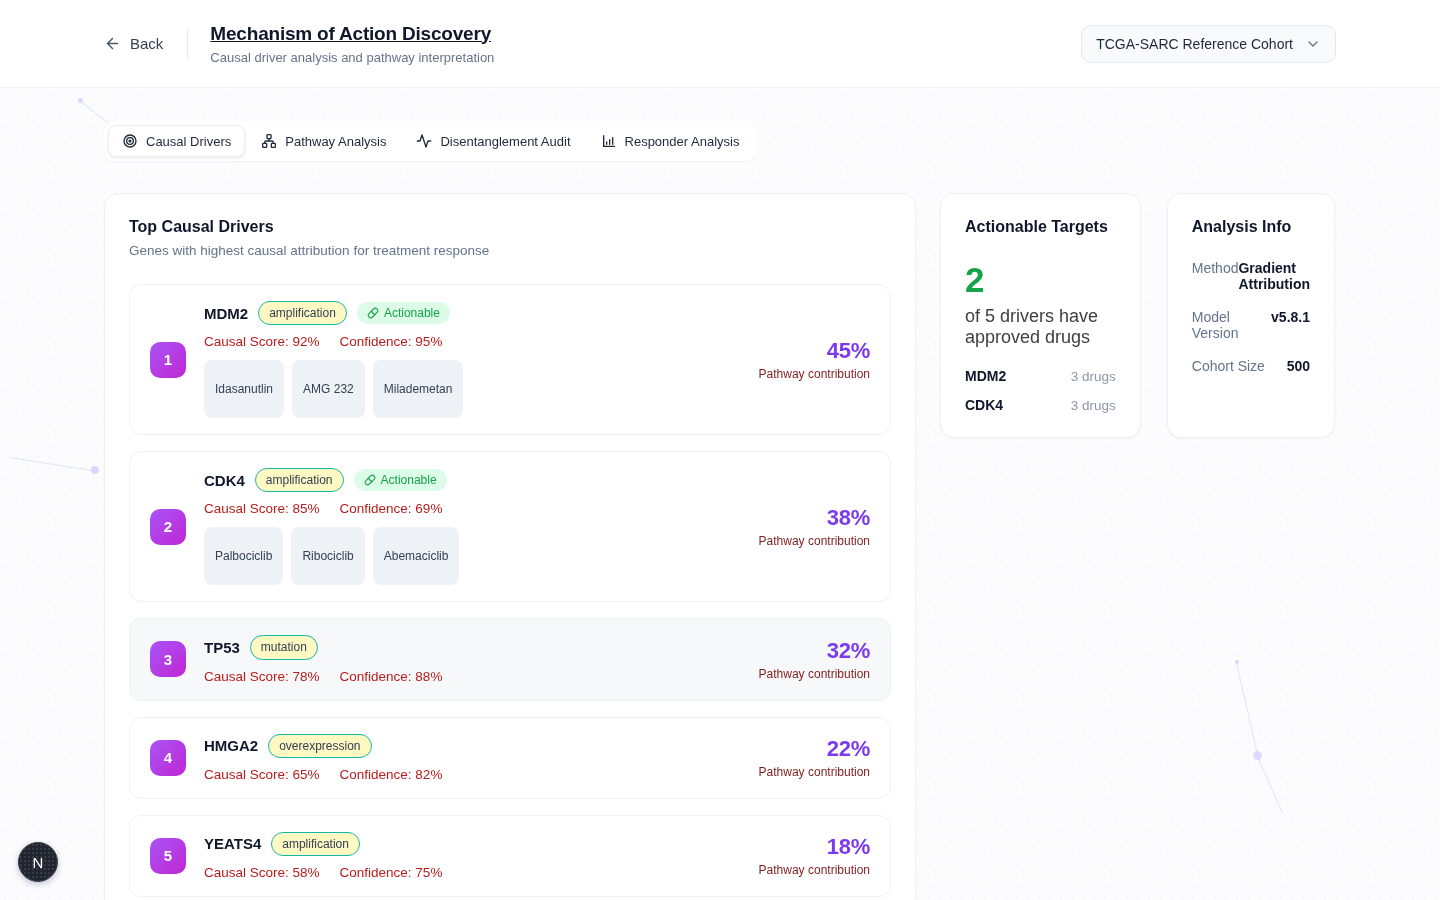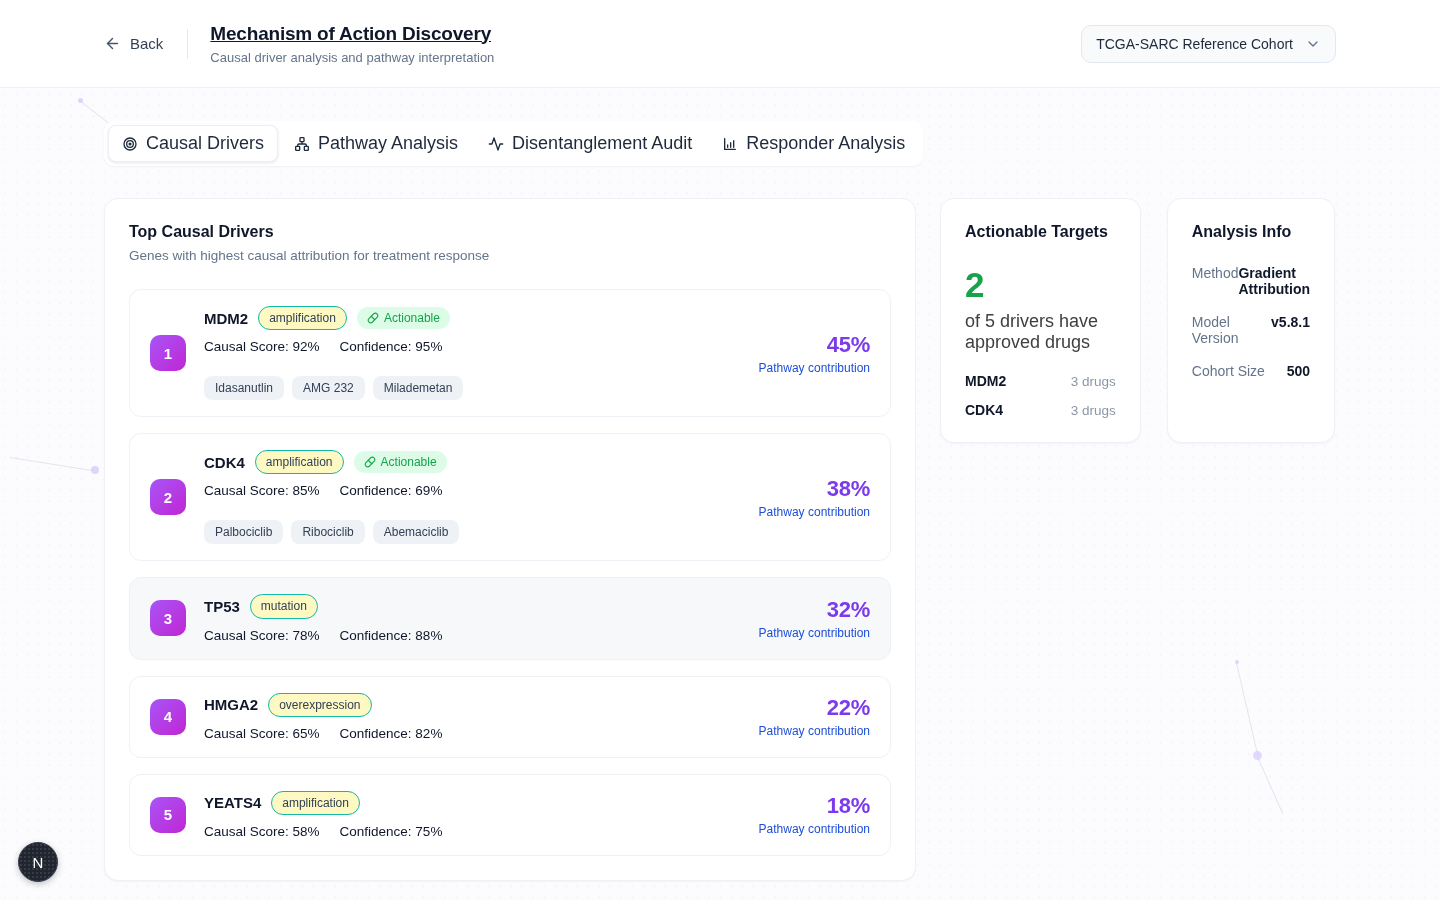--- a/index.html
+++ b/index.html
@@ -41,21 +41,21 @@
   .deco-line { position: absolute; height: 1px; background: rgba(203,213,225,0.55); transform-origin: 0 0; pointer-events: none; }
 
   
   .tabbar-wrap { padding: 33px 104px 0 104px; }
   .tabbar {
     display: inline-flex; align-items: center; gap: 2px; background: #ffffff;
     border-radius: 10px; padding: 4px; box-shadow: 0 1px 2px rgba(15,23,42,0.05);
   }
   .tab {
     display: flex; align-items: center; gap: 8px; padding: 7px 13px; border-radius: 8px;
-    font-size: 18px; color: #1e293b; background: transparent; border: 1px solid transparent;
+    font-size: 13px; color: #1e293b; background: transparent; border: 1px solid transparent;
     cursor: pointer; white-space: nowrap; font-family: inherit;
   }
   .tab svg { width: 16px; height: 16px; stroke: #1e293b; }
   .tab.active {
     background: #ffffff; border: 1px solid #eceff3;
     box-shadow: 0 1px 3px rgba(15,23,42,0.10); font-weight: 500;
   }
 
   
   .content { display: flex; gap: 24px; padding: 32px 104px 0 104px; align-items: flex-start; }
@@ -86,26 +86,26 @@
   .driver-main { display: flex; flex-direction: column; }
   .driver-row1 { display: flex; align-items: center; gap: 10px; }
   .gene { font-size: 15px; font-weight: bold; color: #0f172a; }
   .pill {
     display: inline-flex; align-items: center; gap: 5px;
     font-size: 12px; border-radius: 999px; padding: 3px 10px; line-height: 1.35;
   }
   .pill.alteration { border: 1px solid #14b8a6; color: #334155; background: #fef9c3; }
   .pill.actionable { background: var(--actionable-bg, #dcfce7); color: var(--actionable-green, #16a34a); font-weight: 500; }
   .pill.actionable svg { width: 12px; height: 12px; stroke: var(--actionable-green, #16a34a); }
-  .driver-row2 { display: flex; gap: 20px; margin-top: 9px; font-size: 13.5px; color: #0f172a; }
+  .driver-row2 { display: flex; gap: 20px; margin-top: 9px; font-size: 13.5px; color: #b91c1c; }
   .driver-chips { display: flex; gap: 8px; margin-top: 11px; }
-  .chip { background: #eef2f6; color: #334155; font-size: 12px; border-radius: 8px; padding: 5px 11px; margin-top: 11px; }
+  .chip { background: #eef2f6; color: #334155; font-size: 12px; border-radius: 8px; padding: 22px 11px; }
   .driver-right { margin-left: auto; text-align: right; }
   .pct { font-size: 22px; font-weight: bold; color: var(--accent-purple, #7c3aed); letter-spacing: -0.3px; }
-  .pct-label { font-size: 12px; color: #1d4ed8; margin-top: 3px; margin-left: 43px; }
+  .pct-label { font-size: 12px; color: #7f1d1d; margin-top: 3px; margin-left: 43px; }
 
   
   .side-panel { padding: 24px; }
   .big-count { font-size: 35px; font-weight: bold; color: var(--actionable-green, #16a34a); margin-top: 26px; line-height: 1; }
   .count-desc { font-size: 18px; color: #404040; margin-top: 9px; }
   .target-rows { margin-top: 20px; display: flex; flex-direction: column; gap: 13px; }
   .target-row { display: flex; justify-content: space-between; align-items: center; }
   .target-gene { font-size: 14px; font-weight: bold; color: #0f172a; }
   .target-drugs { font-size: 13.5px; color: #8b97a7; }
   .info-rows { margin-top: 24px; display: flex; flex-direction: column; gap: 17px; }

